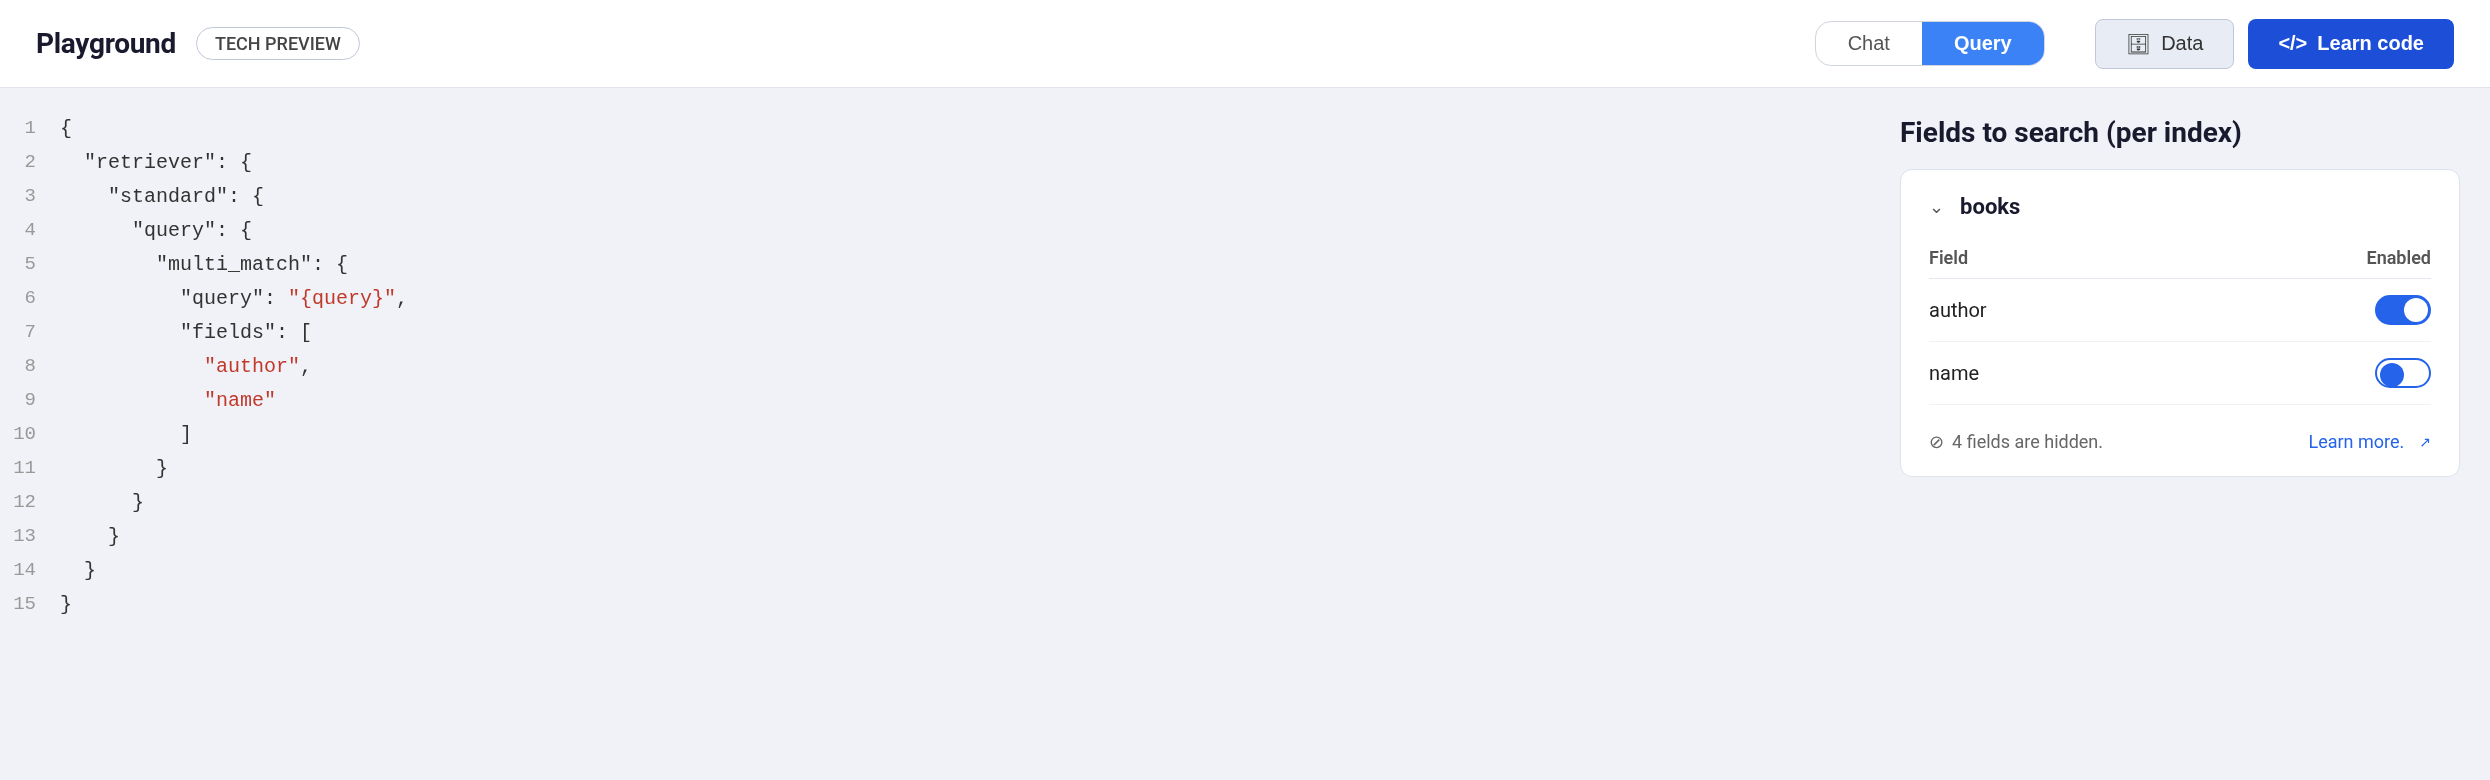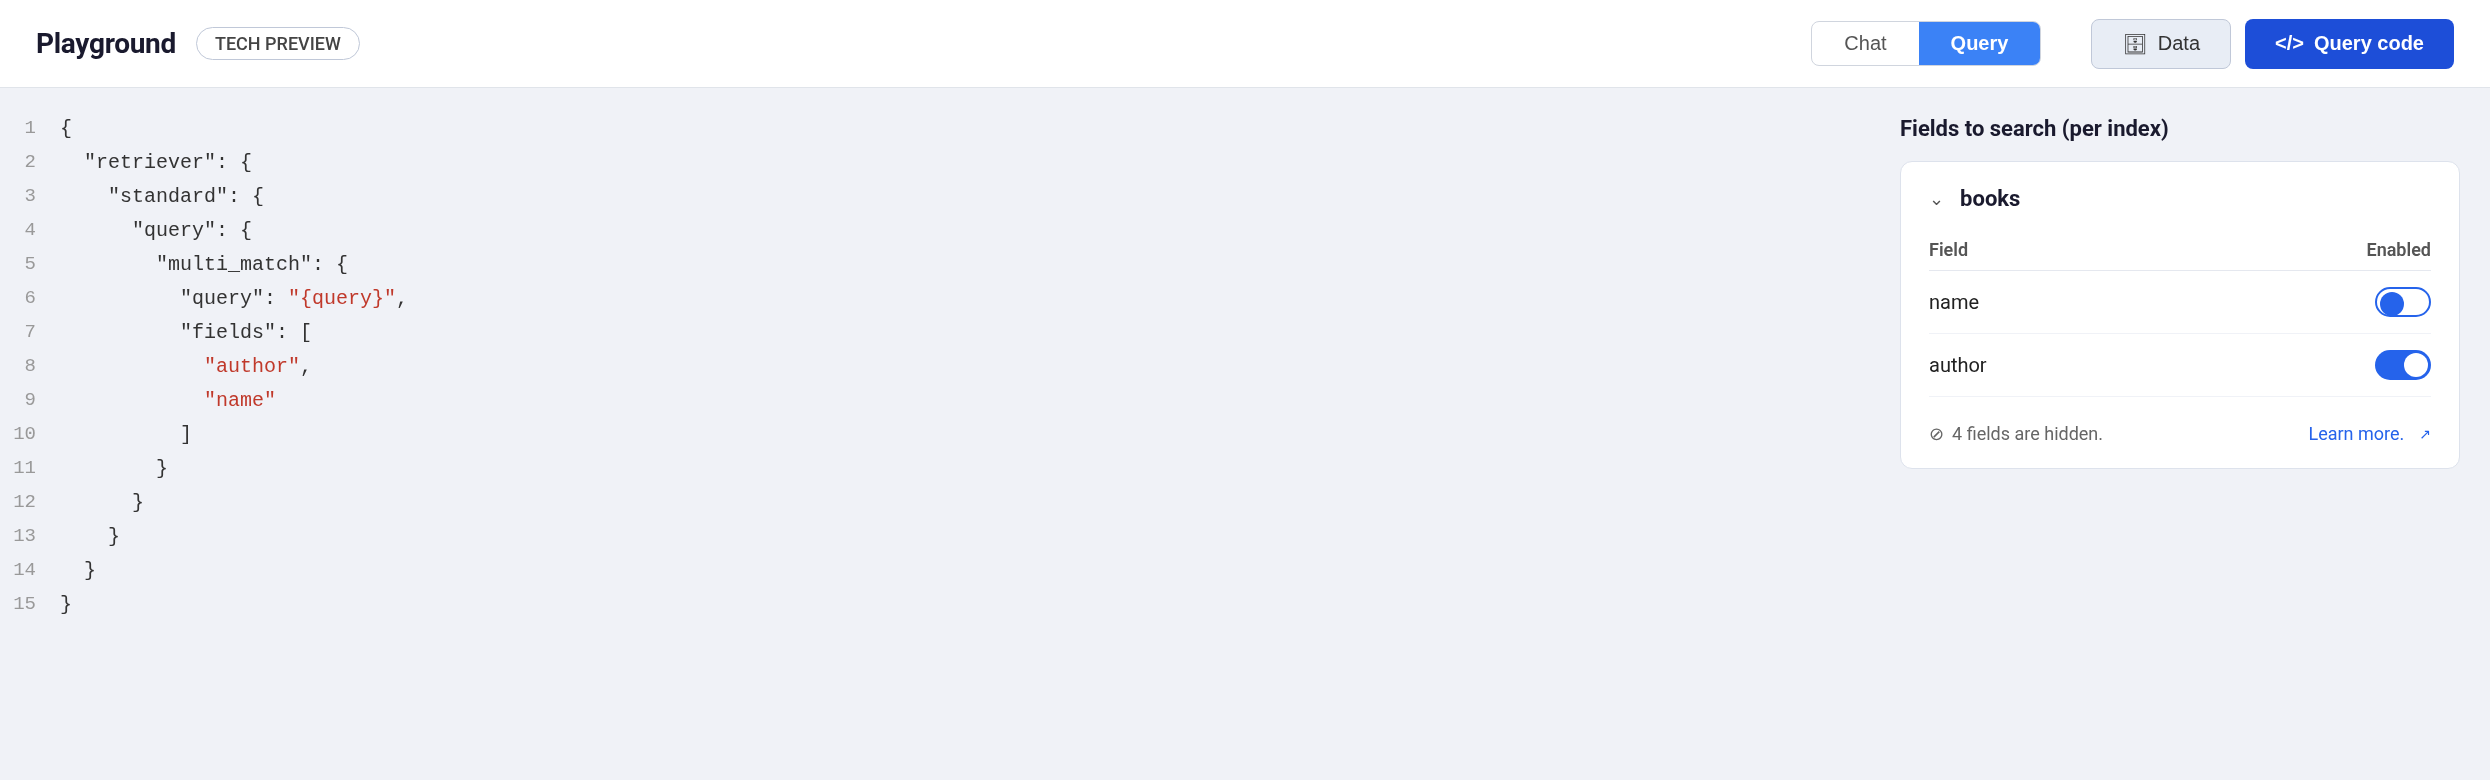--- a/index.html
+++ b/index.html
@@ -45,21 +45,21 @@
     }
 
     .header-spacer {
       flex: 1;
     }
 
     .chat-query-toggle {
       display: flex;
       align-items: center;
       border: 1.5px solid #d0d5de;
-      border-radius: 8px;
+      border-radius: 16px;
       overflow: hidden;
       background: #fff;
     }
 
     .toggle-btn {
       padding: 10px 32px;
       font-size: 20px;
       font-weight: 500;
       cursor: pointer;
       border: none;
@@ -156,21 +156,21 @@
 
     
     .right-panel {
       width: 620px;
       background: #f0f2f7;
       padding: 28px 30px;
       flex-shrink: 0;
     }
 
     .panel-title {
-      font-size: 22px;
+      font-size: 28px;
       font-weight: 700;
       color: #1a1a2e;
       margin-bottom: 20px;
     }
 
     .fields-card {
       background: #fff;
       border: 1.5px solid #dde2ec;
       border-radius: 12px;
       padding: 24px 28px;
@@ -313,21 +313,21 @@
     <button class="toggle-btn active">Query</button>
   </div>
 
   <div class="header-actions">
     <button class="btn-data">
       <span>🗄</span>
       <span>Data</span>
     </button>
     <button class="btn-view-code">
       <span>&lt;/&gt;</span>
-      <span>Query code</span>
+      <span>Learn code</span>
     </button>
   </div>
 </div>
 
 <div class="main">
 
   <div class="code-area">
     <div class="code-block" id="code-block">
     <div class="code-line">
           <span class="line-number">1</span>
@@ -403,28 +403,28 @@
 
       <table class="fields-table">
         <thead>
           <tr>
             <th>Field</th>
             <th class="enabled-col">Enabled</th>
           </tr>
         </thead>
         <tbody id="fields-tbody">
         <tr>
-              <td>name</td>
-              <td class="enabled-cell"><label class="toggle-switch"><input type="checkbox" style=""><div class="toggle-track off">
+              <td>author</td>
+              <td class="enabled-cell"><label class="toggle-switch"><input type="checkbox" checked="" style=""><div class="toggle-track on">
                     <div class="toggle-thumb"></div>
                   </div></label></td>
             </tr>
             <tr>
-              <td>author</td>
-              <td class="enabled-cell"><label class="toggle-switch"><input type="checkbox" checked="" style=""><div class="toggle-track on">
+              <td>name</td>
+              <td class="enabled-cell"><label class="toggle-switch"><input type="checkbox" style=""><div class="toggle-track off">
                     <div class="toggle-thumb"></div>
                   </div></label></td>
             </tr>
           </tbody>
       </table>
 
       <div class="hidden-fields-row">
         <div class="hidden-fields-text">
           <span style="font-size:18px;">⊘</span>
           <span>4 fields are hidden.</span>

